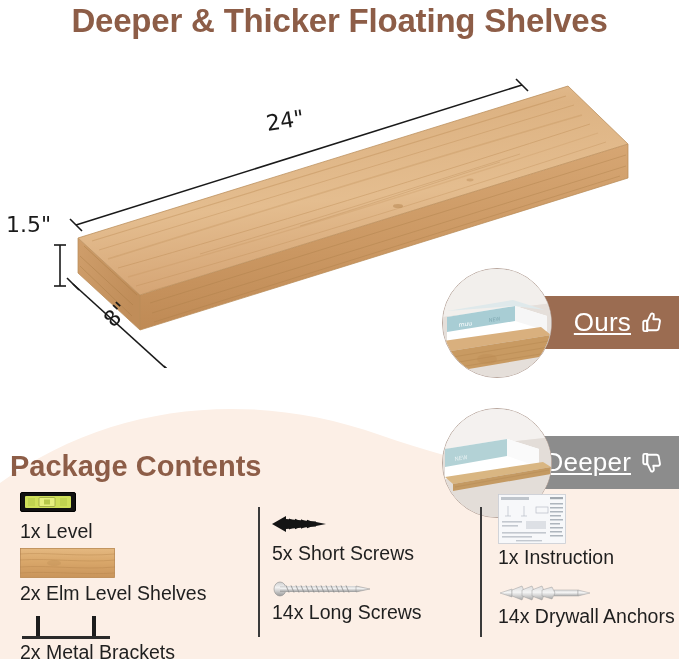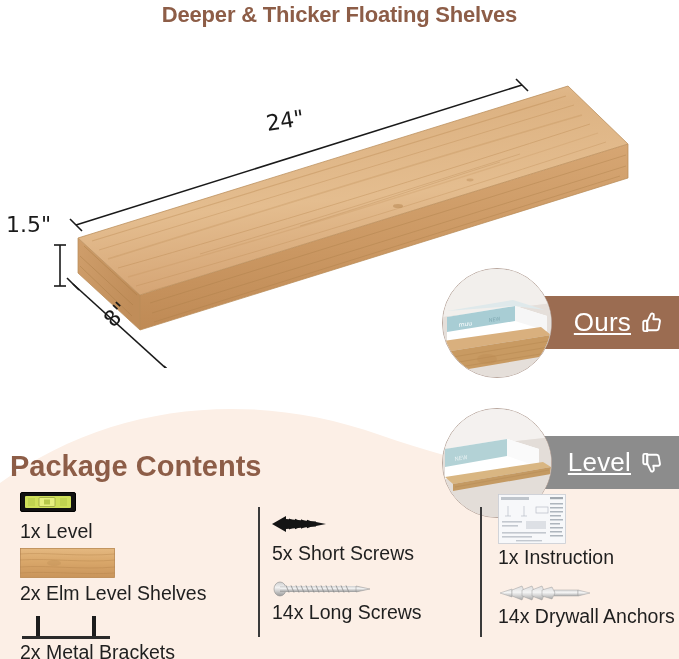--- a/index.html
+++ b/index.html
@@ -21,21 +21,21 @@
     z-index:0;
   }
   .cream-bg svg { display:block; }
 
   
   .title {
     position:absolute;
     left:0; top:2px;
     width:679px;
     text-align:center;
-    font-size:22px;
+    font-size:33px;
     font-weight:bold;
     color:#8d5d47;
     letter-spacing:-0.2px;
     z-index:5;
   }
 
   
   .hero { position:absolute; left:0; top:58px; width:679px; height:310px; z-index:3; }
   .hero svg { display:block; }
 
@@ -258,21 +258,21 @@
             <path d="M10,99 L104,84"></path>
           </g>
           <ellipse cx="44" cy="90" rx="10" ry="5" fill="#b9874f" opacity="0.3"></ellipse>
         </svg>
       </div>
     </div>
   </div>
 
   <div class="compare cmp-others" style="width:239px;height:112px">
     <div class="cmp-banner grey">
-      <span class="cmp-label">Level</span>
+      <span class="cmp-label">Deeper</span>
       <span>
         <svg width="27" height="27" viewBox="0 0 24 24" fill="none" stroke="#ffffff" stroke-width="1.7" stroke-linejoin="round">
           <path d="M6 4.3h2.2v9.2H6a1.3 1.3 0 0 1-1.3-1.3V5.6A1.3 1.3 0 0 1 6 4.3z"></path>
           <path d="M8.2 12.8l3.1 6.4c.3.7 1 1 1.7.8.8-.2 1.2-1 1.1-1.8l-.5-3.3h4.3c1 0 1.8-.9 1.6-1.9l-1.1-6.2c-.2-1-1-1.7-2-1.7H8.2z"></path>
         </svg>
       </span>
     </div>
     <div class="cmp-photo">
       <div class="ph">
         <svg width="110" height="110" viewBox="0 0 110 110">

